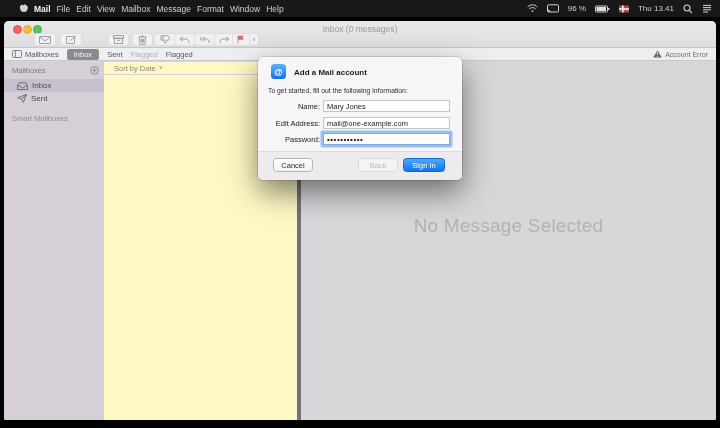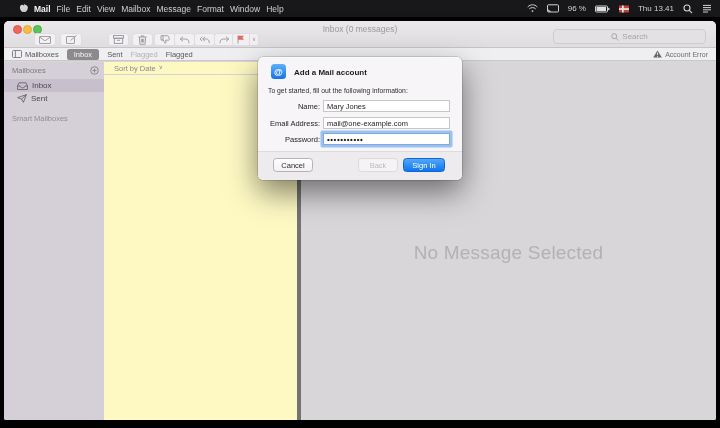--- a/index.html
+++ b/index.html
@@ -37,21 +37,21 @@
   
   .sidebar{position:absolute;left:0;top:41px;bottom:0;width:102px;background:#d5d0d7;border-right:1px solid #c3c0c4;}
   .sidehead{display:flex;align-items:center;justify-content:space-between;padding:4px 7px 0 8px;font-size:7.5px;color:#7b787c;}
   .siderow{display:flex;align-items:center;gap:4px;height:13px;padding-left:13px;font-size:8px;color:#4a484c;}
   .siderow.sel{background:#c7c0cc;margin-top:4px;}
   .smart{margin-top:9px;padding-left:8px;font-size:7.5px;color:#908d91;}
   .listcol{position:absolute;left:100px;top:41px;bottom:0;width:193px;background:#fef9c3;border-right:5px solid #737373;}
   .listhead{height:12px;border-bottom:1px solid #d5d3d6;display:flex;align-items:center;gap:3px;
             padding-left:10px;font-size:7.5px;color:#8a888b;}
   .viewcol{position:absolute;left:297px;top:41px;bottom:0;right:0;background:#d9d6d9;}
-  .nomsg{position:absolute;left:0;right:0;top:180px;text-align:center;font-size:19px;color:#b4b1b4;letter-spacing:.2px;}
+  .nomsg{position:absolute;left:0;right:0;top:153px;text-align:center;font-size:19px;color:#b4b1b4;letter-spacing:.2px;}
   
   .dialog{position:absolute;left:258px;top:57px;width:204px;height:123px;background:#f7f5f7;border-radius:5px;
           box-shadow:0 1px 0 rgba(255,255,255,.4) inset,0 12px 30px rgba(0,0,0,.5),0 0 0 .5px rgba(0,0,0,.25);}
   .dlgicon{position:absolute;left:13px;top:7px;width:15px;height:15px;border-radius:3.5px;
            background:linear-gradient(#5fb0fa,#1672e8);color:#fff;font-size:9px;font-weight:bold;
            display:flex;align-items:center;justify-content:center;}
   .dlgtitle{position:absolute;left:36px;top:11px;font-size:8px;font-weight:bold;color:#1d1d1f;}
   .dlgsub{position:absolute;left:10px;top:30px;font-size:6.8px;color:#2e2e30;}
   .frow{position:absolute;left:0;width:100%;height:12px;}
   .flabel{position:absolute;left:0;top:2px;width:62px;text-align:right;font-size:7.5px;color:#232325;}
@@ -193,27 +193,20 @@
     <div class="tbtn" style="left:228px;width:18px;border-radius:3px 0 0 3px;">
       <svg width="8" height="9" viewBox="0 0 8 9">
         <path d="M1 .5v8" stroke="#98969b" stroke-width=".9"></path>
         <path d="M1 .7h6L5.4 2.7 7 4.7H1z" fill="#e0695f"></path>
         </svg>
     </div>
     <div class="tbtn chev" style="left:245px;width:10px;border-radius:0 3px 3px 0;">
       <span>∨</span>
     </div>
 
-    <div class="search">
-      <svg width="8" height="8" viewBox="0 0 8 8" fill="none" stroke="#a6a4a7" stroke-width="1">
-        <circle cx="3.2" cy="3.2" r="2.5"></circle>
-          <path d="M5.2 5.2 7.5 7.5"></path>
-        </svg>
-      <span>Search</span>
-    </div>
   </div>
 
   <div class="favbar">
     <span class="favitem">
       <svg width="10" height="8" viewBox="0 0 10 8" fill="none" stroke="#77757a" stroke-width=".9">
         <rect x=".5" y=".5" width="9" height="7" rx="1"></rect>
           <path d="M3.4.5v7"></path>
         </svg>
       <span>Mailboxes</span>
     </span>
@@ -273,21 +266,21 @@
     <span>@</span>
   </div>
   <div class="dlgtitle">Add a Mail account</div>
   <div class="dlgsub">To get started, fill out the following information:</div>
 
   <div class="frow" style="top:43px;">
     <span class="flabel">Name:</span>
     <input class="finput" type="text" value="Mary Jones" style="">
   </div>
   <div class="frow" style="top:60px;">
-    <span class="flabel">Email Address:</span>
+    <span class="flabel">Edit Address:</span>
     <input class="finput" type="text" value="mail@one-example.com" style="">
   </div>
   <div class="frow" style="top:76px;">
     <span class="flabel">Password:</span>
     <input class="finput pw focus" type="text" value="•••••••••••" style="">
   </div>
 
   <div class="dlgfooter">
     <div class="btn cancel">Cancel</div>
     <div class="btn back">Back</div>

